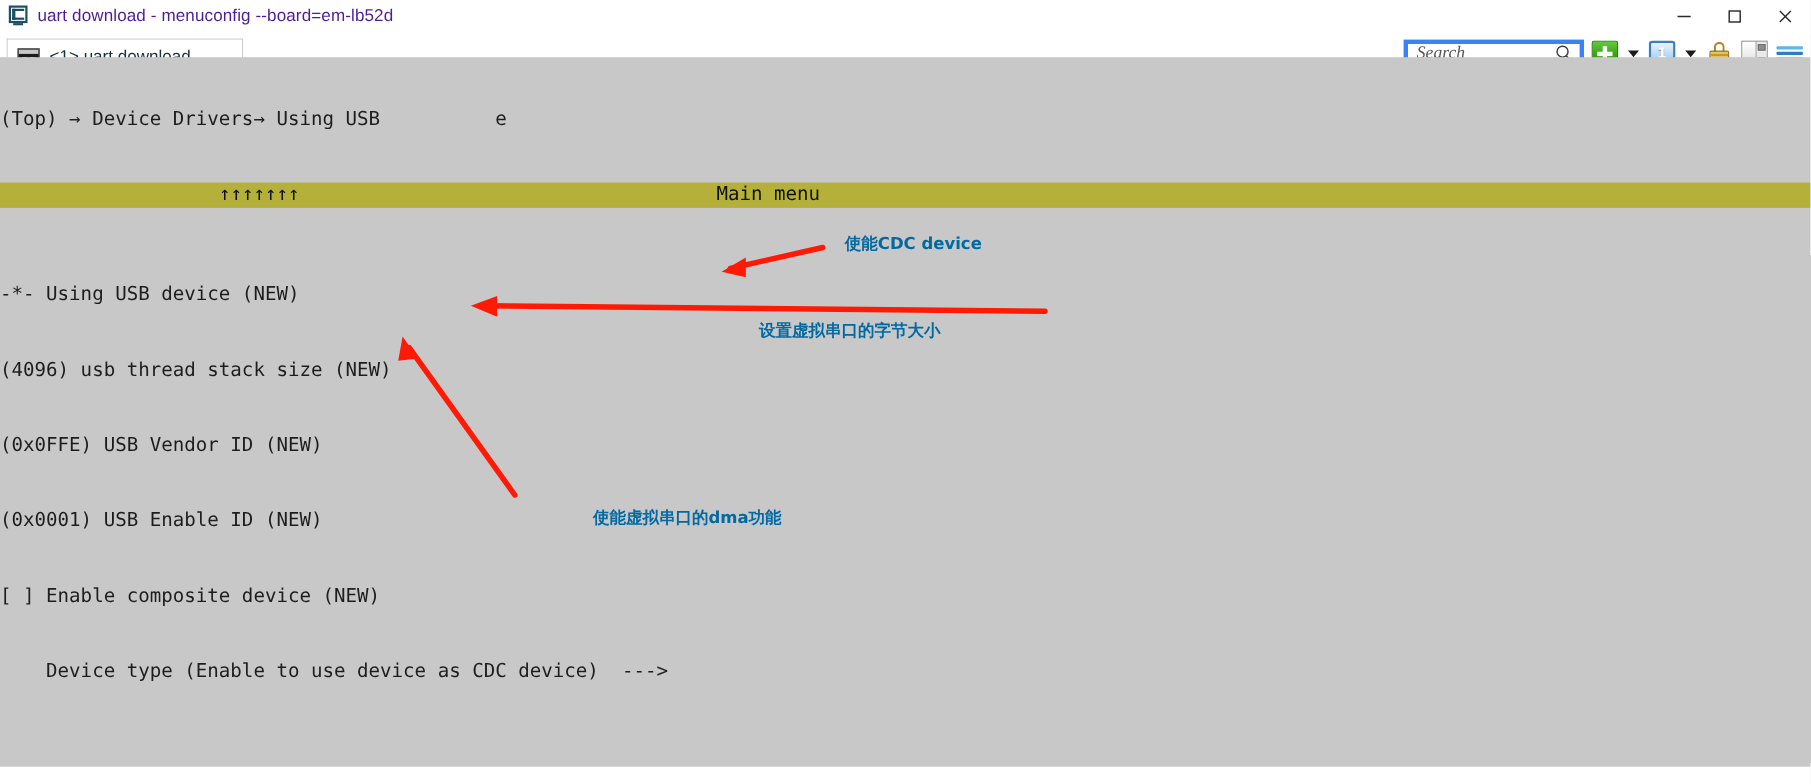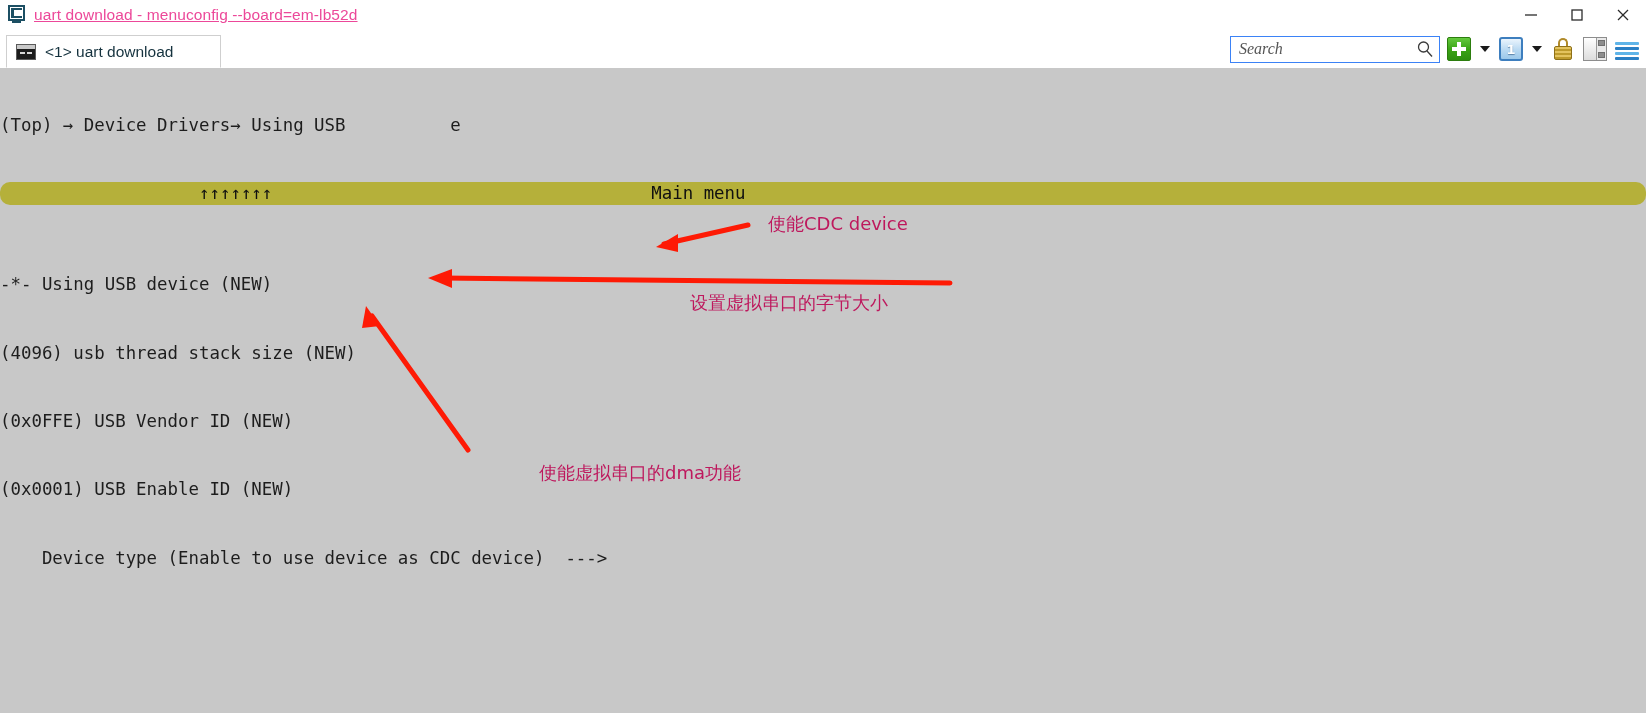--- a/index.html
+++ b/index.html
@@ -50,24 +50,23 @@
     border-bottom: 2px solid #1c4f63;
   }
   .title-app-icon .stand {
     position: absolute;
     left: 5px; top: 16px;
     width: 9px; height: 2px;
     background: #1c4f63;
   }
   .title-text {
     font-size: 15.5px;
-    color: #ec4899;
+    color: #4c1d95;
     letter-spacing: 0.1px;
     white-space: nowrap;
-    text-decoration: underline;
   }
   .win-buttons {
     position: absolute;
     right: 0; top: 0;
     height: 30px;
     display: flex;
     align-items: center;
   }
   .win-btn {
     width: 46px; height: 30px;
@@ -131,22 +130,22 @@
   
   .toolbar {
     position: absolute;
     right: 6px; top: 34px;
     height: 30px;
     display: flex;
     align-items: center;
     gap: 6px;
   }
   .search-box {
-    width: 210px; height: 27px;
-    border: 1px solid #3b82f6;
+    width: 164px; height: 27px;
+    border: 4px solid #3b82f6;
     background: #ffffff;
     display: flex;
     align-items: center;
     padding: 0 5px 0 8px;
   }
   .search-input {
     flex: 1 1 auto;
     border: none;
     outline: none;
     font-family: "Liberation Serif", serif;
@@ -260,49 +259,48 @@
     border-radius: 1px;
   }
   .menu-icon span:nth-child(1) { background: #5fb4e8; }
   .menu-icon span:nth-child(2) { background: #2a7fc4; }
   .menu-icon span:nth-child(3) { background: #5fb4e8; }
   .menu-icon span:nth-child(4) { background: #2a7fc4; }
 
   
   .terminal {
     position: absolute;
-    left: 0; top: 68px;
+    left: 0; top: 52px;
     width: 1646px;
     height: 645px;
     background: #c8c8c8;
     font-family: "DejaVu Sans Mono", "Liberation Mono", monospace;
     font-size: 17.4px;
     line-height: 22.8px;
     color: #1d1d1d;
     white-space: pre;
     overflow: hidden;
   }
   .term-line { height: 22.8px; }
   .term-line.header {
     background: #b5b03a;
     color: #101010;
-    border-radius: 10px;
   }
   .sel {
     background: #1b62c4;
     color: #ffffff;
   }
 
   
   .anno {
     position: absolute;
-    color: #be185d;
+    color: #0369a1;
     font-family: "DejaVu Sans", sans-serif;
-    font-weight: normal;
-    font-size: 18px;
+    font-weight: bold;
+    font-size: 15px;
     white-space: nowrap;
   }
   .anno-svg {
     position: absolute;
     left: 0; top: 68px;
     width: 1646px; height: 645px;
     pointer-events: none;
   }
 </style>
 </head>
@@ -398,20 +396,21 @@
   </div>
 
   <div class="terminal">
     <div class="term-line">(Top) → Device Drivers→ Using USB          e</div>
     <div class="term-line header"><span style="display:inline-block;width:199px"></span><span>↑↑↑↑↑↑↑</span><span style="display:inline-block;width:379px"></span><span>Main menu</span></div>
 
     <div class="term-line">-*- Using USB device (NEW)</div>
     <div class="term-line">(4096) usb thread stack size (NEW)</div>
     <div class="term-line">(0x0FFE) USB Vendor ID (NEW)</div>
     <div class="term-line">(0x0001) USB Enable ID (NEW)</div>
+    <div class="term-line">[ ] Enable composite device (NEW)</div>
     <div class="term-line">    Device type (Enable to use device as CDC device)  ---&gt;</div>
     
     
     
     
     
   </div>
 
   <svg class="anno-svg" viewBox="0 0 1646 645">
 

